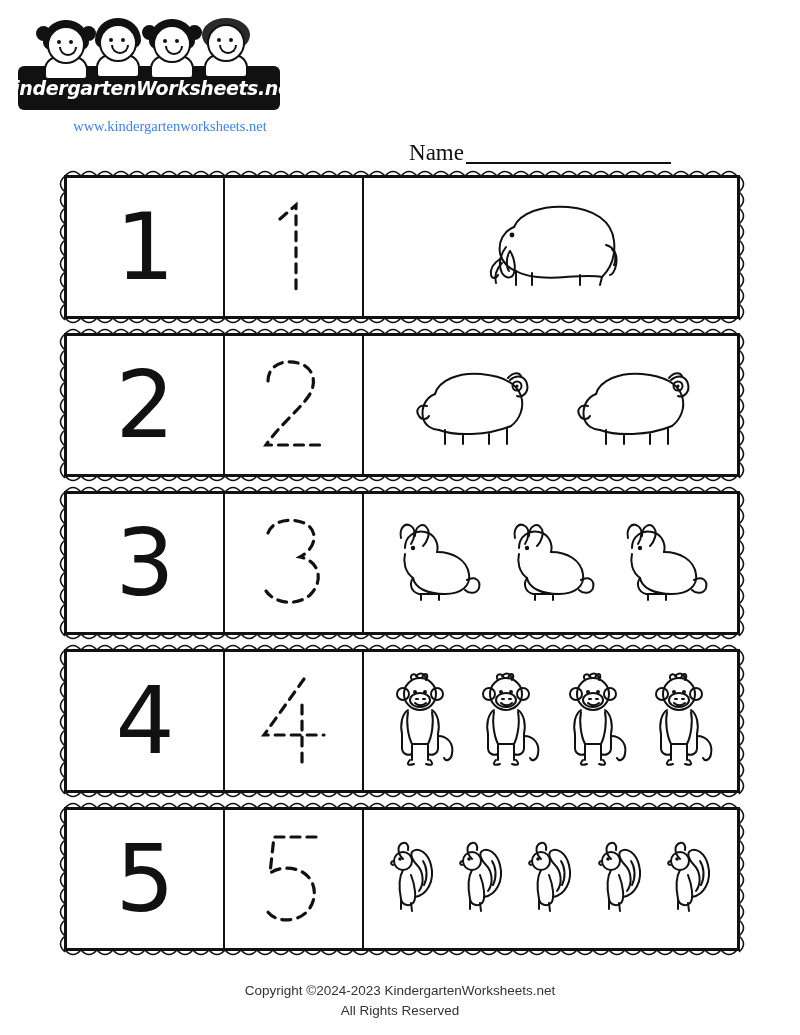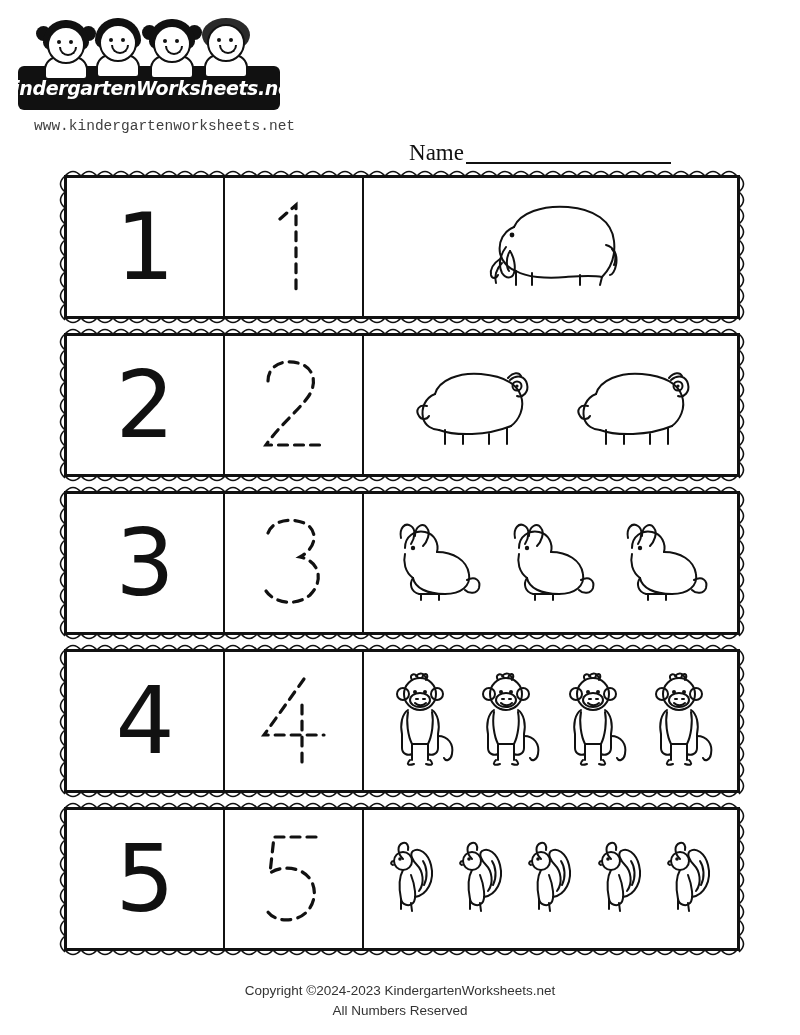--- a/index.html
+++ b/index.html
@@ -134,27 +134,27 @@
     color: #fff;
     font-family: "DejaVu Sans", sans-serif;
     font-weight: bold;
     font-size: 19px;
     font-style: italic;
     letter-spacing: -0.4px;
     white-space: nowrap;
   }
   .logo-url {
     position: absolute;
-    left: 16px;
+    left: 27px;
     top: 100px;
     width: 250px;
     text-align: center;
-    font-family: Liberation Mono, monospace;
+    font-family: Liberation Serif, serif;
     font-size: 14.5px;
-    color: #404040;
+    color: #3b82f6;
   }
 
   .title {
     position: absolute;
     left: 290px;
     top: 48px;
     width: 500px;
     text-align: center;
     font-family: "Liberation Serif", serif;
     font-size: 31px;
@@ -664,14 +664,14 @@
           </g>
         </svg>
       </div>
     </div>
   </div>
 
 </div>
 
 <div class="footer">
   <div>Copyright ©2024-2023 KindergartenWorksheets.net</div>
-  <div>All Numbers Reserved</div>
+  <div>All Rights Reserved</div>
 </div>
 
 </body></html>

